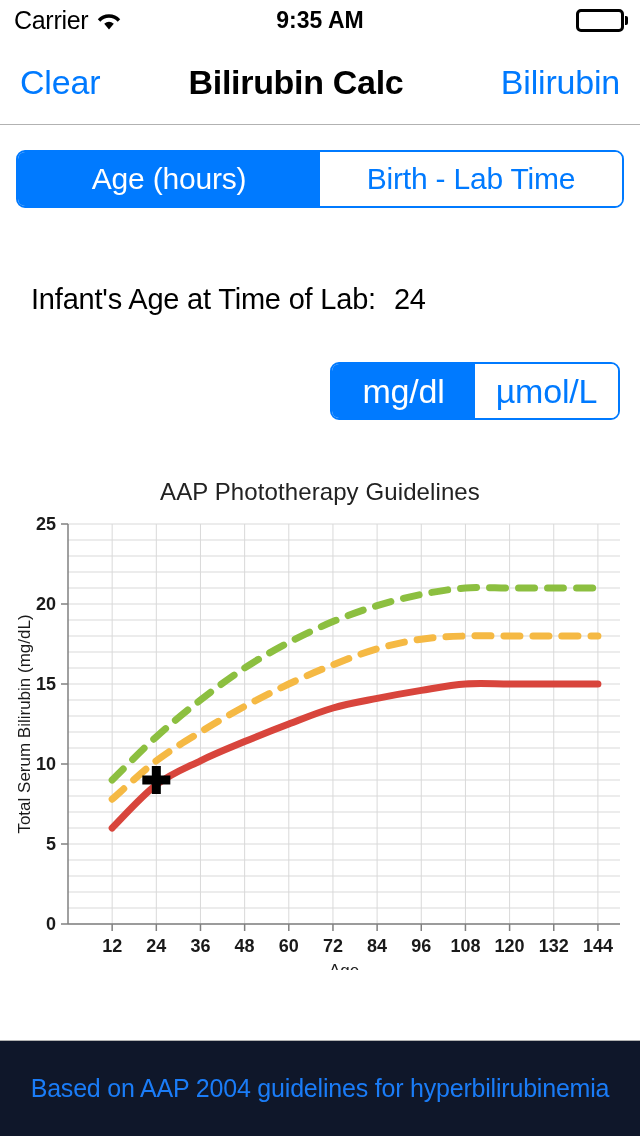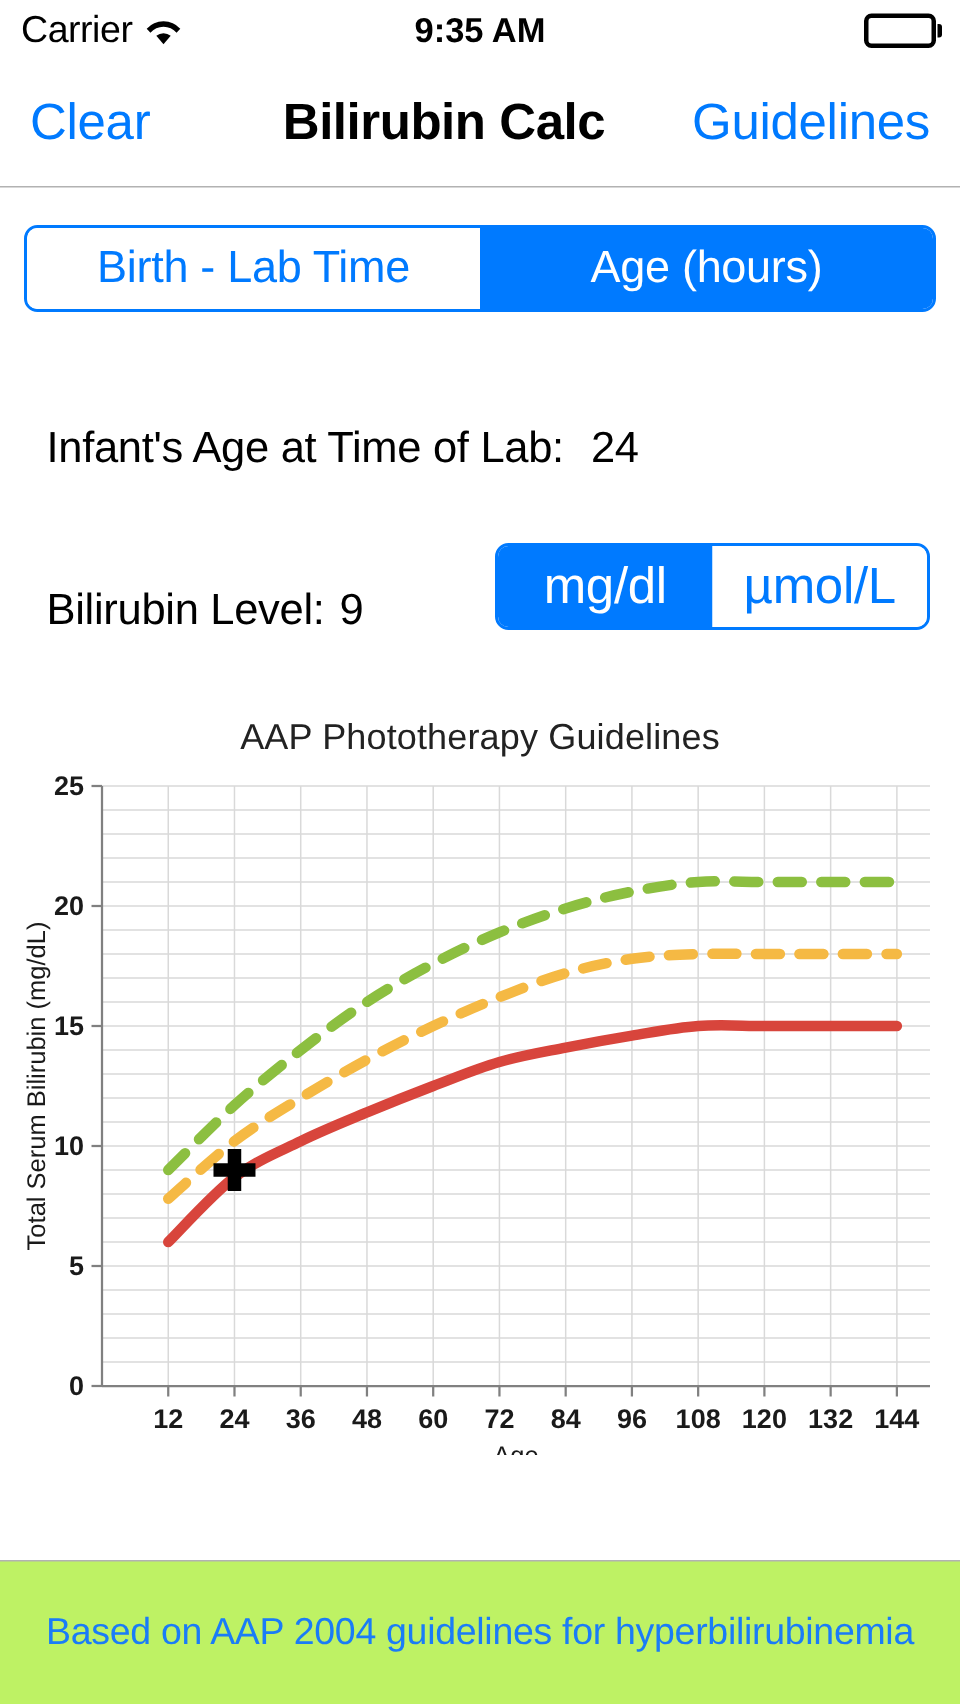--- a/index.html
+++ b/index.html
@@ -94,21 +94,21 @@
     font-family: "Liberation Sans", sans-serif;
   }
   .ytick-text {
     font-size: 18px; fill: #1a1a1a; font-weight: bold;
     font-family: "Liberation Sans", sans-serif;
   }
 
   
   .footer {
     position: absolute; left: 0; bottom: 0; width: 640px; height: 96px;
-    background: #bef264; border-top: 1px solid #b2b2b2;
+    background: #0f172a; border-top: 1px solid #b2b2b2;
     display: flex; flex-direction: column; align-items: center;
     justify-content: center; gap: 2px; cursor: pointer;
   }
   .footer-line1 { font-size: 25px; color: #1a7cf7; letter-spacing: -0.2px; }
   .footer-line2 { font-size: 31px; color: #1a7cf7; letter-spacing: 0.2px; }
 </style>
 </head>
 <body>
 
 <div id="app">
@@ -128,35 +128,32 @@
       <span class="battery">
         <span class="battery-fill"></span>
       </span>
       <span class="battery-cap"></span>
     </div>
   </div>
 
   <div class="navbar">
     <button class="nav-btn nav-left">Clear</button>
     <div class="nav-title">Bilirubin Calc</div>
-    <button class="nav-btn nav-right">Guidelines</button>
+    <button class="nav-btn nav-right">Bilirubin</button>
   </div>
 
   <div class="seg" id="seg-mode">
+    <div class="seg-item active">Age (hours)</div>
     <div class="seg-item">Birth - Lab Time</div>
-    <div class="seg-item active">Age (hours)</div>
   </div>
 
   <div class="row-label" id="age-row">
     <span>Infant's Age at Time of Lab:</span><span class="row-value">24</span>
   </div>
 
-  <div class="row-label" id="bili-row">
-    <span>Bilirubin Level:</span><span class="row-value tight">9</span>
-  </div>
 
   <div class="seg" id="seg-units">
     <div class="seg-item active">mg/dl</div>
     <div class="seg-item">µmol/L</div>
   </div>
 
   <div id="chart-card">
     <div class="chart-title">AAP Phototherapy Guidelines</div>
     <svg id="plot-svg" width="640" height="500">
         <g>

